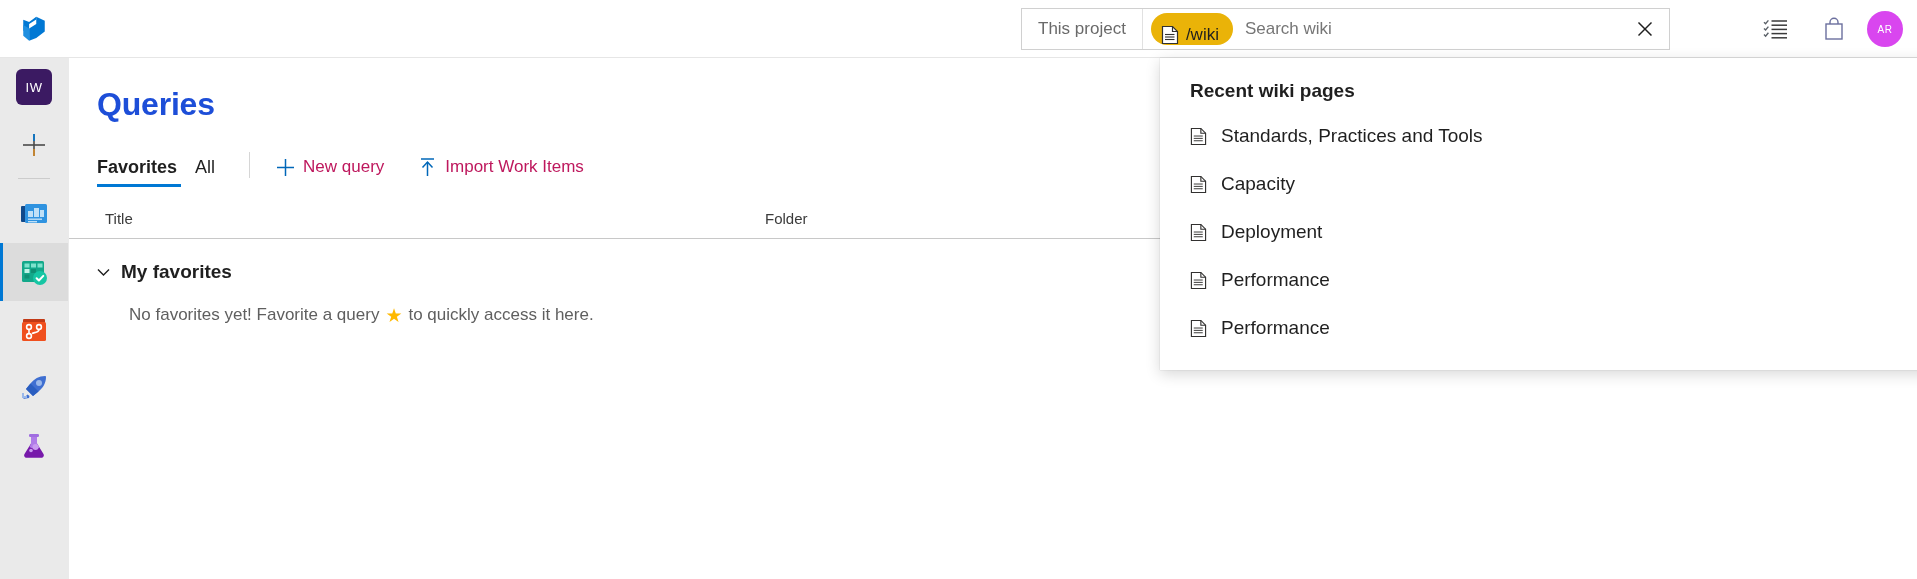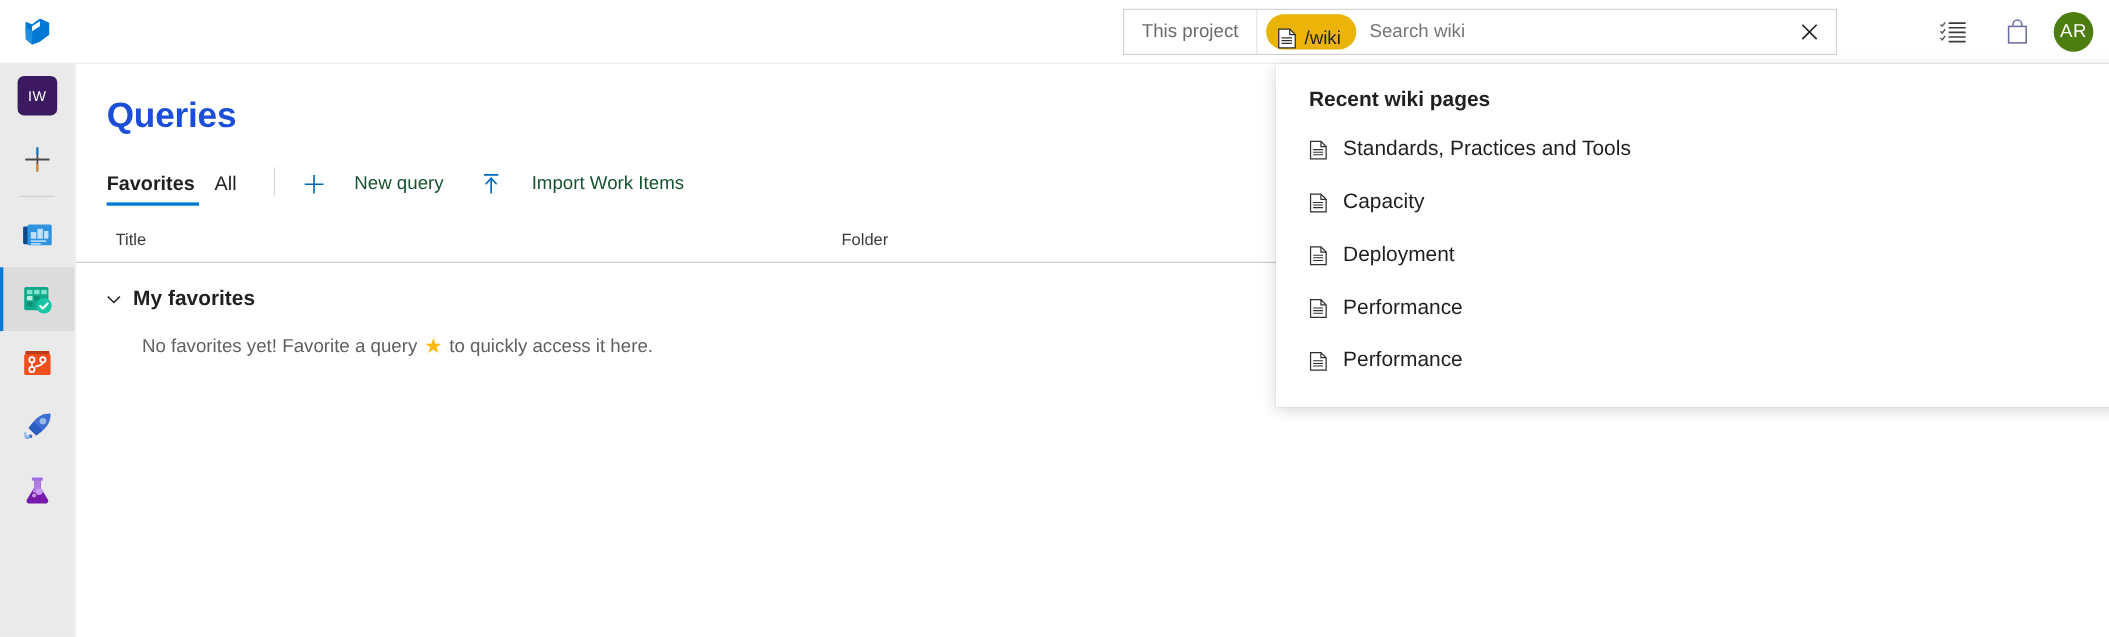--- a/index.html
+++ b/index.html
@@ -69,23 +69,23 @@
     display: flex; align-items: center; gap: 0;
     padding-right: 14px;
   }
   .tb-icon {
     width: 58px; height: 58px;
     display: flex; align-items: center; justify-content: center;
     cursor: pointer;
   }
   .avatar-top {
     width: 36px; height: 36px; border-radius: 50%;
-    background: #4d7c0f; color: #ffffff;
-    display: flex; align-items: center; justify-content: center;
-    font-size: 17px; letter-spacing: .5px;
+    background: #d946ef; color: #ffffff;
+    display: flex; align-items: center; justify-content: center;
+    font-size: 10px; letter-spacing: .5px;
     margin-left: 4px; cursor: pointer;
   }
 
   
   .rail {
     position: absolute; left: 0; top: 58px;
     width: 68px; height: 521px;
     background: #eaeaea;
     display: flex; flex-direction: column; align-items: center;
   }
@@ -136,22 +136,22 @@
   .tab.active { font-weight: 600; }
   .tab.active::after {
     content: ""; position: absolute; left: 0; bottom: 0;
     width: 100%; height: 3px; background: #0078d4;
   }
   .tab-divider {
     width: 1px; height: 26px; background: #d6d6d6;
     margin: 0 26px 9px 8px;
   }
   .cmd {
-    display: flex; align-items: center; gap: 27px;
-    font-size: 17px; color: #14532d;
+    display: flex; align-items: center; gap: 8px;
+    font-size: 17px; color: #be185d;
     margin-right: 34px; padding-bottom: 10px; cursor: pointer;
   }
 
   .table-head {
     margin: 12px 0 0 0;
     height: 40px;
     border-bottom: 1px solid #c8c8c8;
     display: flex; align-items: center;
     padding-left: 36px;
     margin-right: 18px;

